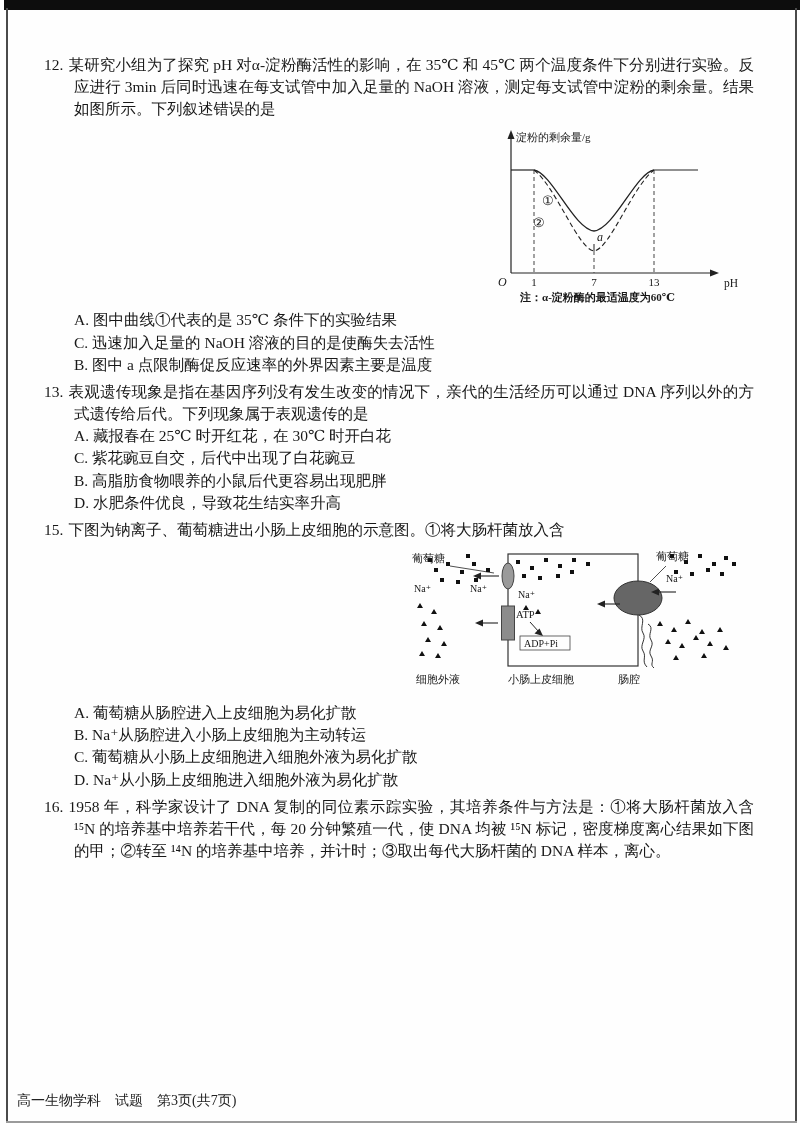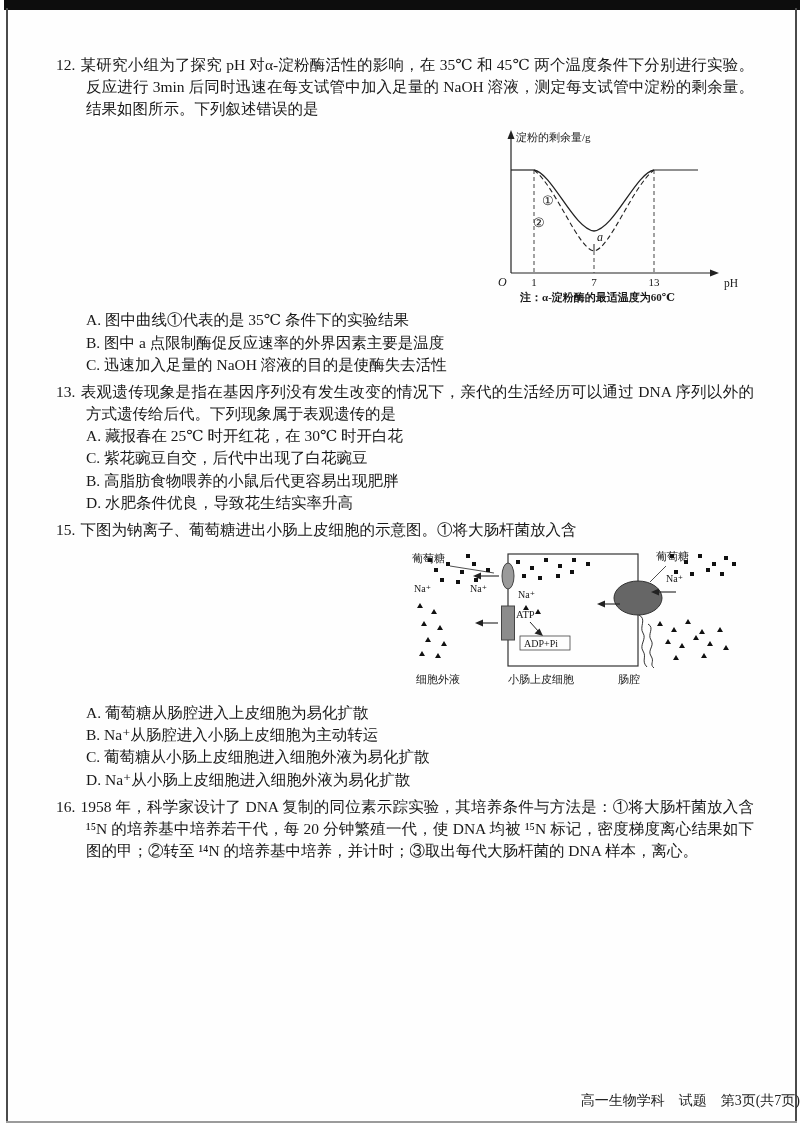--- a/index.html
+++ b/index.html
@@ -7,33 +7,33 @@
     width:800px;height:1130px;position:relative;overflow:hidden;
     background:#f4f4f2;color:#181818;
     font-family:"Liberation Serif","DejaVu Serif",serif;
   }
   .sheet{position:absolute;inset:0;background:#fefefe}
   .frame-top{position:absolute;left:4px;right:0;top:0;height:10px;background:#0d0d0d}
   .frame-left{position:absolute;left:6px;top:8px;bottom:8px;width:2px;background:#4a4a4a}
   .frame-right{position:absolute;right:3px;top:8px;bottom:7px;width:2px;background:#4a4a4a}
   .frame-bottom{position:absolute;left:6px;right:3px;bottom:7px;height:2px;background:#9a9a9a}
   .content{
-    position:absolute;left:56px;right:46px;top:54px;
+    position:absolute;left:44px;right:46px;top:54px;
     font-size:15.5px;line-height:1.43;text-align:justify;
   }
   .q{margin-bottom:5px}
   .stem{padding-left:30px;text-indent:-30px}
   .qnum{margin-right:5px}
   .opt{padding-left:30px}
   .fig{display:flex;justify-content:flex-end;margin:5px 0 4px}
   svg{font-family:"Liberation Serif","DejaVu Serif",serif}
   svg text{fill:#181818}
   .footer{
     position:absolute;left:17px;right:0;bottom:20px;
-    text-align:right;font-size:14px;color:#222;
+    text-align:left;font-size:14px;color:#222;
   }
 </style>
 </head>
 <body>
 
 <div class="sheet">
   <div class="frame-top"></div>
   <div class="frame-left"></div>
   <div class="frame-right"></div>
   <div class="frame-bottom"></div>
@@ -74,22 +74,22 @@
           <text x="47" y="102" font-size="13">②</text>
 
           <text x="111" y="116" font-size="12" font-style="italic">a</text>
           <line x1="108" y1="119" x2="108" y2="126" stroke="#222" stroke-width="1"></line>
 
           <text x="34" y="176" font-size="11" font-weight="bold">注：α-淀粉酶的最适温度为60℃</text>
         </svg>
       </div>
 
       <div class="opt">A. 图中曲线①代表的是 35℃ 条件下的实验结果</div>
+      <div class="opt">C. 迅速加入足量的 NaOH 溶液的目的是使酶失去活性</div>
       <div class="opt">B. 图中 a 点限制酶促反应速率的外界因素主要是温度</div>
-      <div class="opt">C. 迅速加入足量的 NaOH 溶液的目的是使酶失去活性</div>
     </div>
 
     <div class="q">
       <div class="stem">
         <span class="qnum">13.</span><span>表观遗传现象是指在基因序列没有发生改变的情况下，亲代的生活经历可以通过 DNA 序列以外的方式遗传给后代。下列现象属于表观遗传的是</span>
       </div>
       <div class="opt">A. 藏报春在 25℃ 时开红花，在 30℃ 时开白花</div>
       <div class="opt">C. 紫花豌豆自交，后代中出现了白花豌豆</div>
       <div class="opt">B. 高脂肪食物喂养的小鼠后代更容易出现肥胖</div>
       <div class="opt">D. 水肥条件优良，导致花生结实率升高</div>

